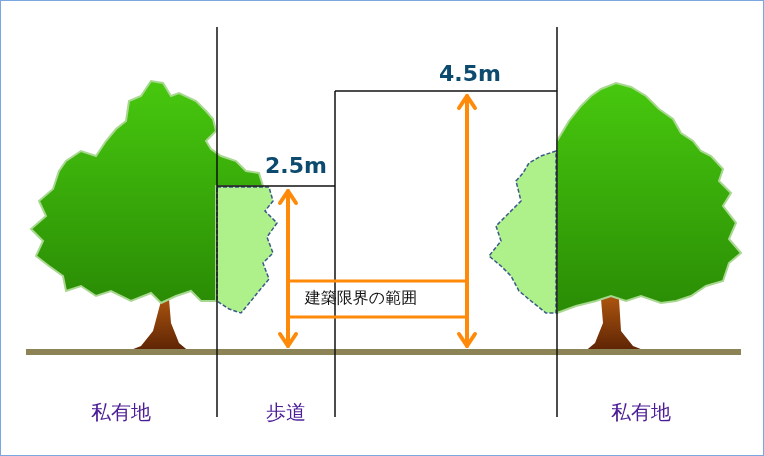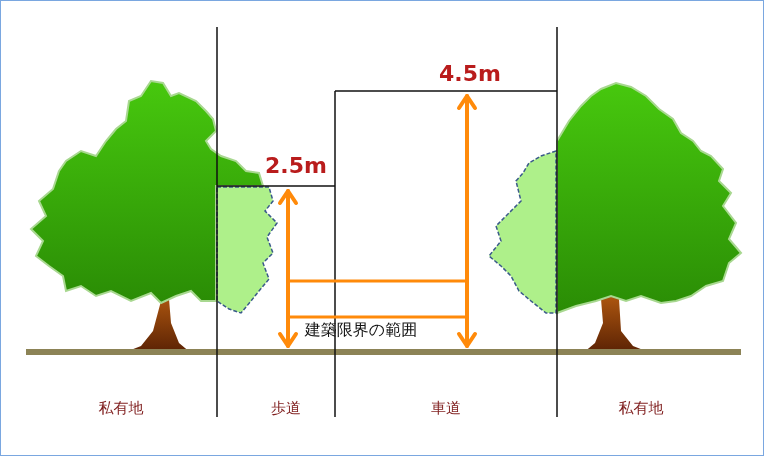--- a/index.html
+++ b/index.html
@@ -1,19 +1,19 @@
 <!DOCTYPE html>
 <html><head>
 <meta charset="utf-8">
 <style>
   html,body{margin:0;padding:0;background:#fff;}
   #frame{position:relative;width:762px;height:454px;border:1px solid #7aa7e0;background:#fff;overflow:hidden;font-family:"DejaVu Sans",sans-serif;}
   svg{position:absolute;left:0;top:0;}
-  .lbl{position:absolute;font-size:15px;color:#7f1d1d;text-align:center;}
-  .dim{position:absolute;font-size:22px;font-weight:bold;color:#b91c1c;font-family:"DejaVu Sans",sans-serif;}
+  .lbl{position:absolute;font-size:20px;color:#4c1d95;text-align:center;}
+  .dim{position:absolute;font-size:22px;font-weight:bold;color:#0c4a6e;font-family:"DejaVu Sans",sans-serif;}
   .range{position:absolute;font-size:16px;color:#111;text-align:center;}
 </style>
 </head>
 <body>
 
 <div id="frame">
   <svg width="762" height="454" viewBox="0 0 762 454">
     <defs>
       <linearGradient id="crown" x1="0" y1="0" x2="0" y2="1">
         <stop offset="0" stop-color="#47c80e"></stop>
@@ -58,19 +58,18 @@
       <polyline points="458,107 466,95 474,107"></polyline>
       <polyline points="458,333 466,345 474,333"></polyline>
 
       <line x1="287" y1="280" x2="466" y2="280" stroke-width="3"></line>
       <line x1="287" y1="316" x2="466" y2="316" stroke-width="3"></line>
     </g>
   </svg>
 
   <div class="dim" style="left:264px;top:152px;">2.5m</div>
   <div class="dim" style="left:438px;top:60px;">4.5m</div>
-  <div class="range" style="left:290px;top:287px;width:140px;margin-top:32px;">建築限界の範囲</div>
+  <div class="range" style="left:290px;top:287px;width:140px;">建築限界の範囲</div>
 
   <div class="lbl" style="left:60px;top:398px;width:120px;">私有地</div>
   <div class="lbl" style="left:216px;top:398px;width:138px;">歩道</div>
-  <div class="lbl" style="left:334px;top:398px;width:222px;">車道</div>
   <div class="lbl" style="left:580px;top:398px;width:120px;">私有地</div>
 </div>
 
 </body></html>

